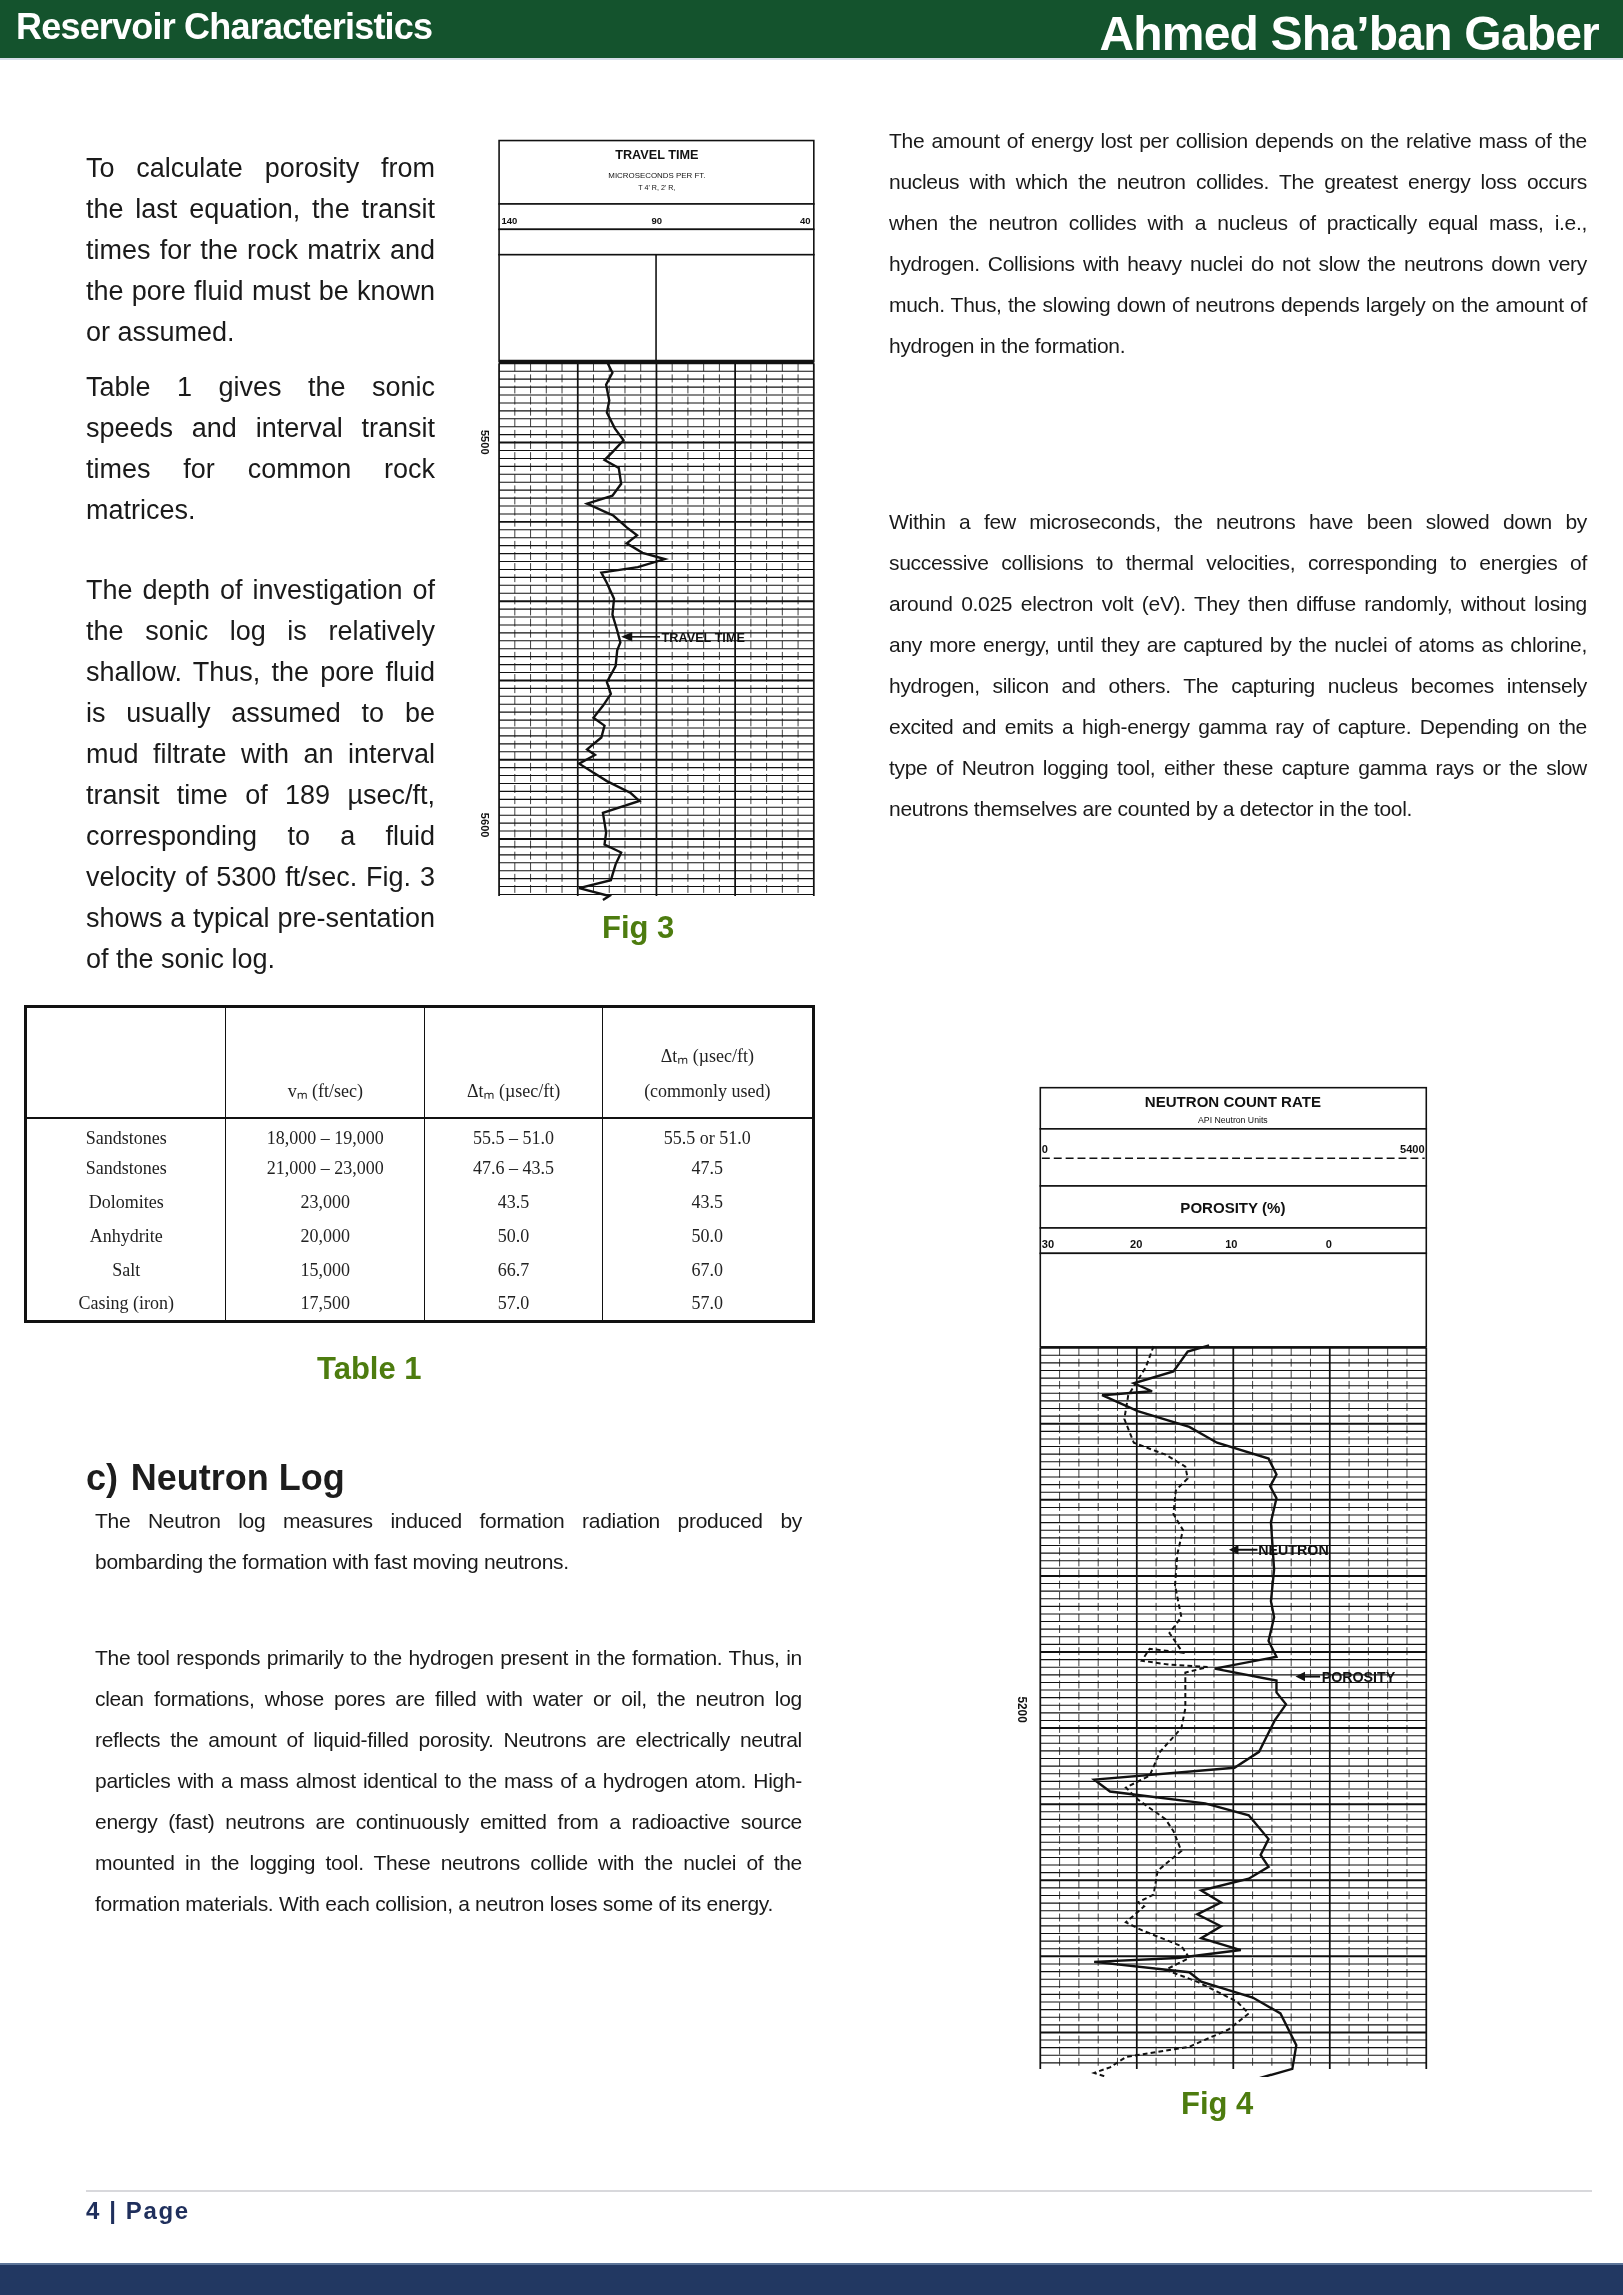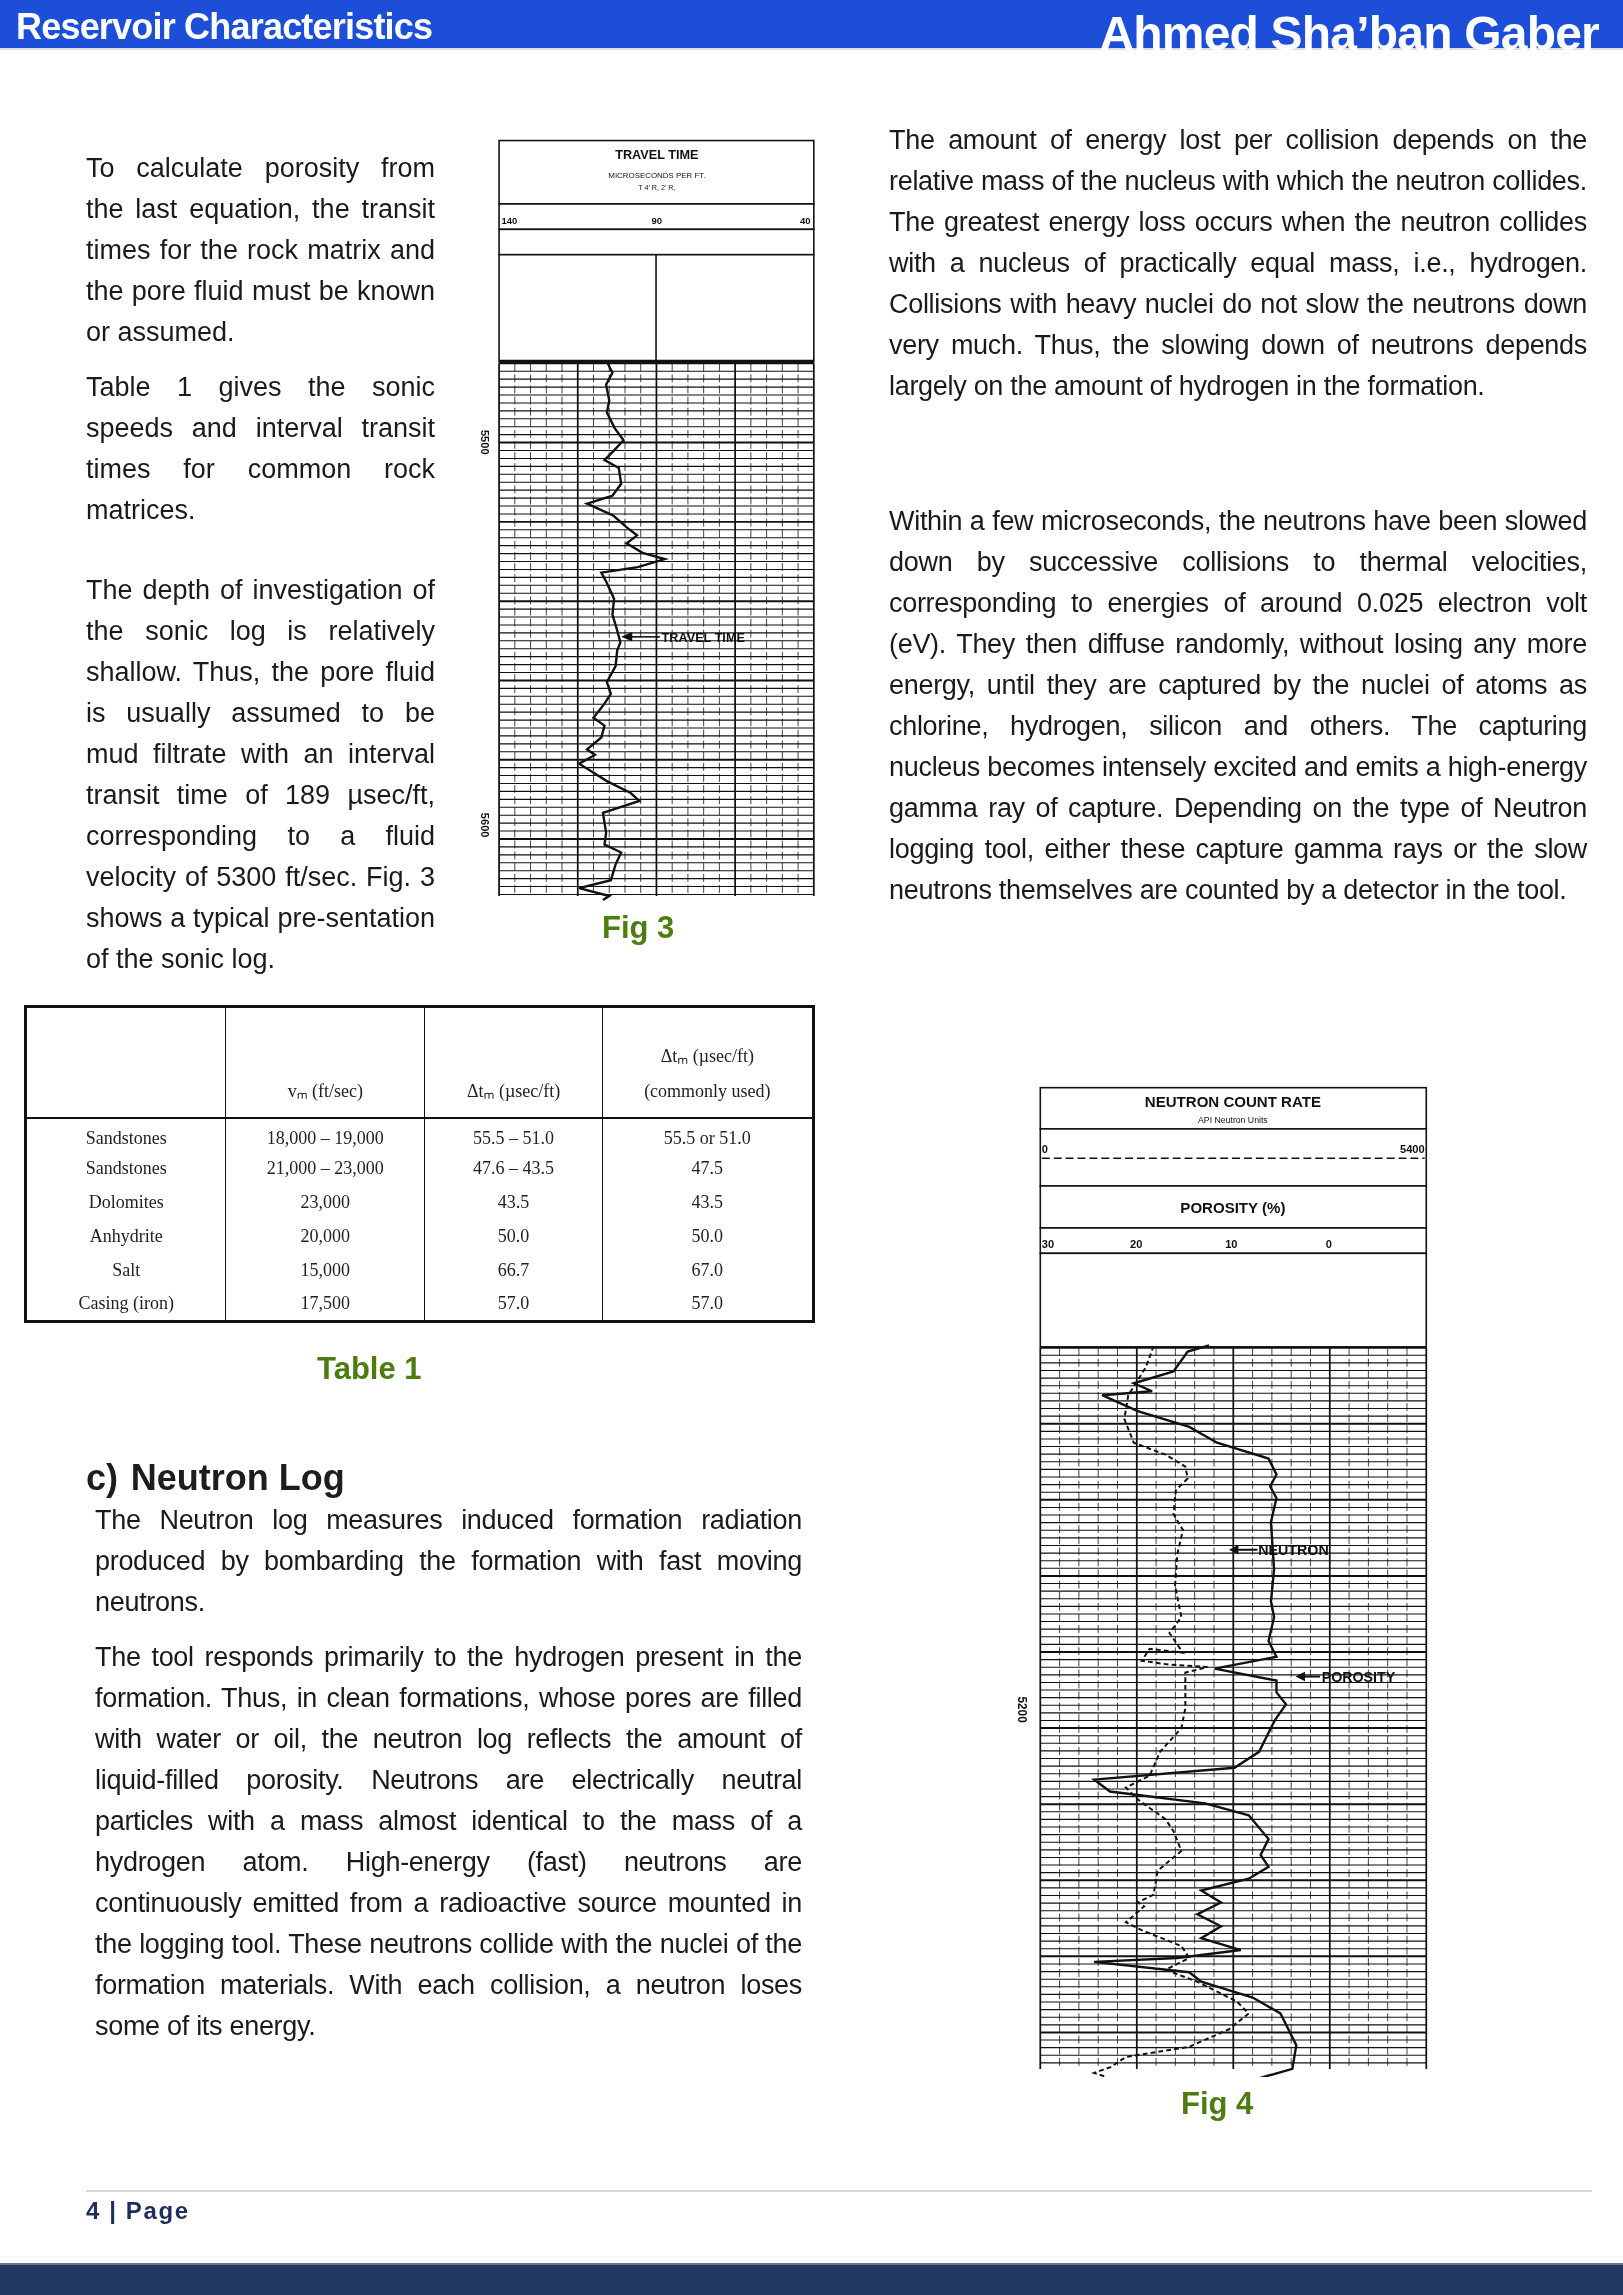--- a/index.html
+++ b/index.html
@@ -1,21 +1,21 @@
 <!DOCTYPE html>
 <html style="font-size:12.7px"><head>
 <meta charset="utf-8">
 <style>
   * { box-sizing: border-box; margin: 0; padding: 0; }
   html, body { width: 1623px; height: 2295px; background: #ffffff; overflow: hidden; }
   body { position: relative; font-family: "Liberation Sans", sans-serif; color: #1a1a1a; }
 
   .header-bar {
-    position: absolute; left: 0; top: 0; width: 1623px; height: 50px;
-    background: #1d4ed8;
+    position: absolute; left: 0; top: 0; width: 1623px; height: 60px;
+    background: #14532d;
     border-bottom: 2.4px solid #d6dde8;
   }
   .header-title {
     position: absolute; left: 16px; top: 6.3px;
     font-family: "Liberation Sans", sans-serif; font-weight: bold;
     font-size: 36px; color: #ffffff; letter-spacing: -0.8px;
   }
   .header-author {
     position: absolute; right: 24px; top: 6.3px;
     font-family: "Liberation Sans", sans-serif; font-weight: bold;
@@ -25,21 +25,21 @@
   .para {
     position: absolute;
     font-family: "DejaVu Sans", sans-serif;
     font-size: 24.6px;
     line-height: 41px;
     text-align: justify;
     color: #1a1a1a;
   }
   .para.condensed {
     font-family: "Liberation Sans", sans-serif;
-    font-size: 27px;
+    font-size: 21px;
     line-height: 41px;
     letter-spacing: -0.3px;
   }
   .para.left-col {
     font-family: "Liberation Sans", sans-serif;
     font-size: 27px;
     line-height: 41px;
   }
 
   .caption {

